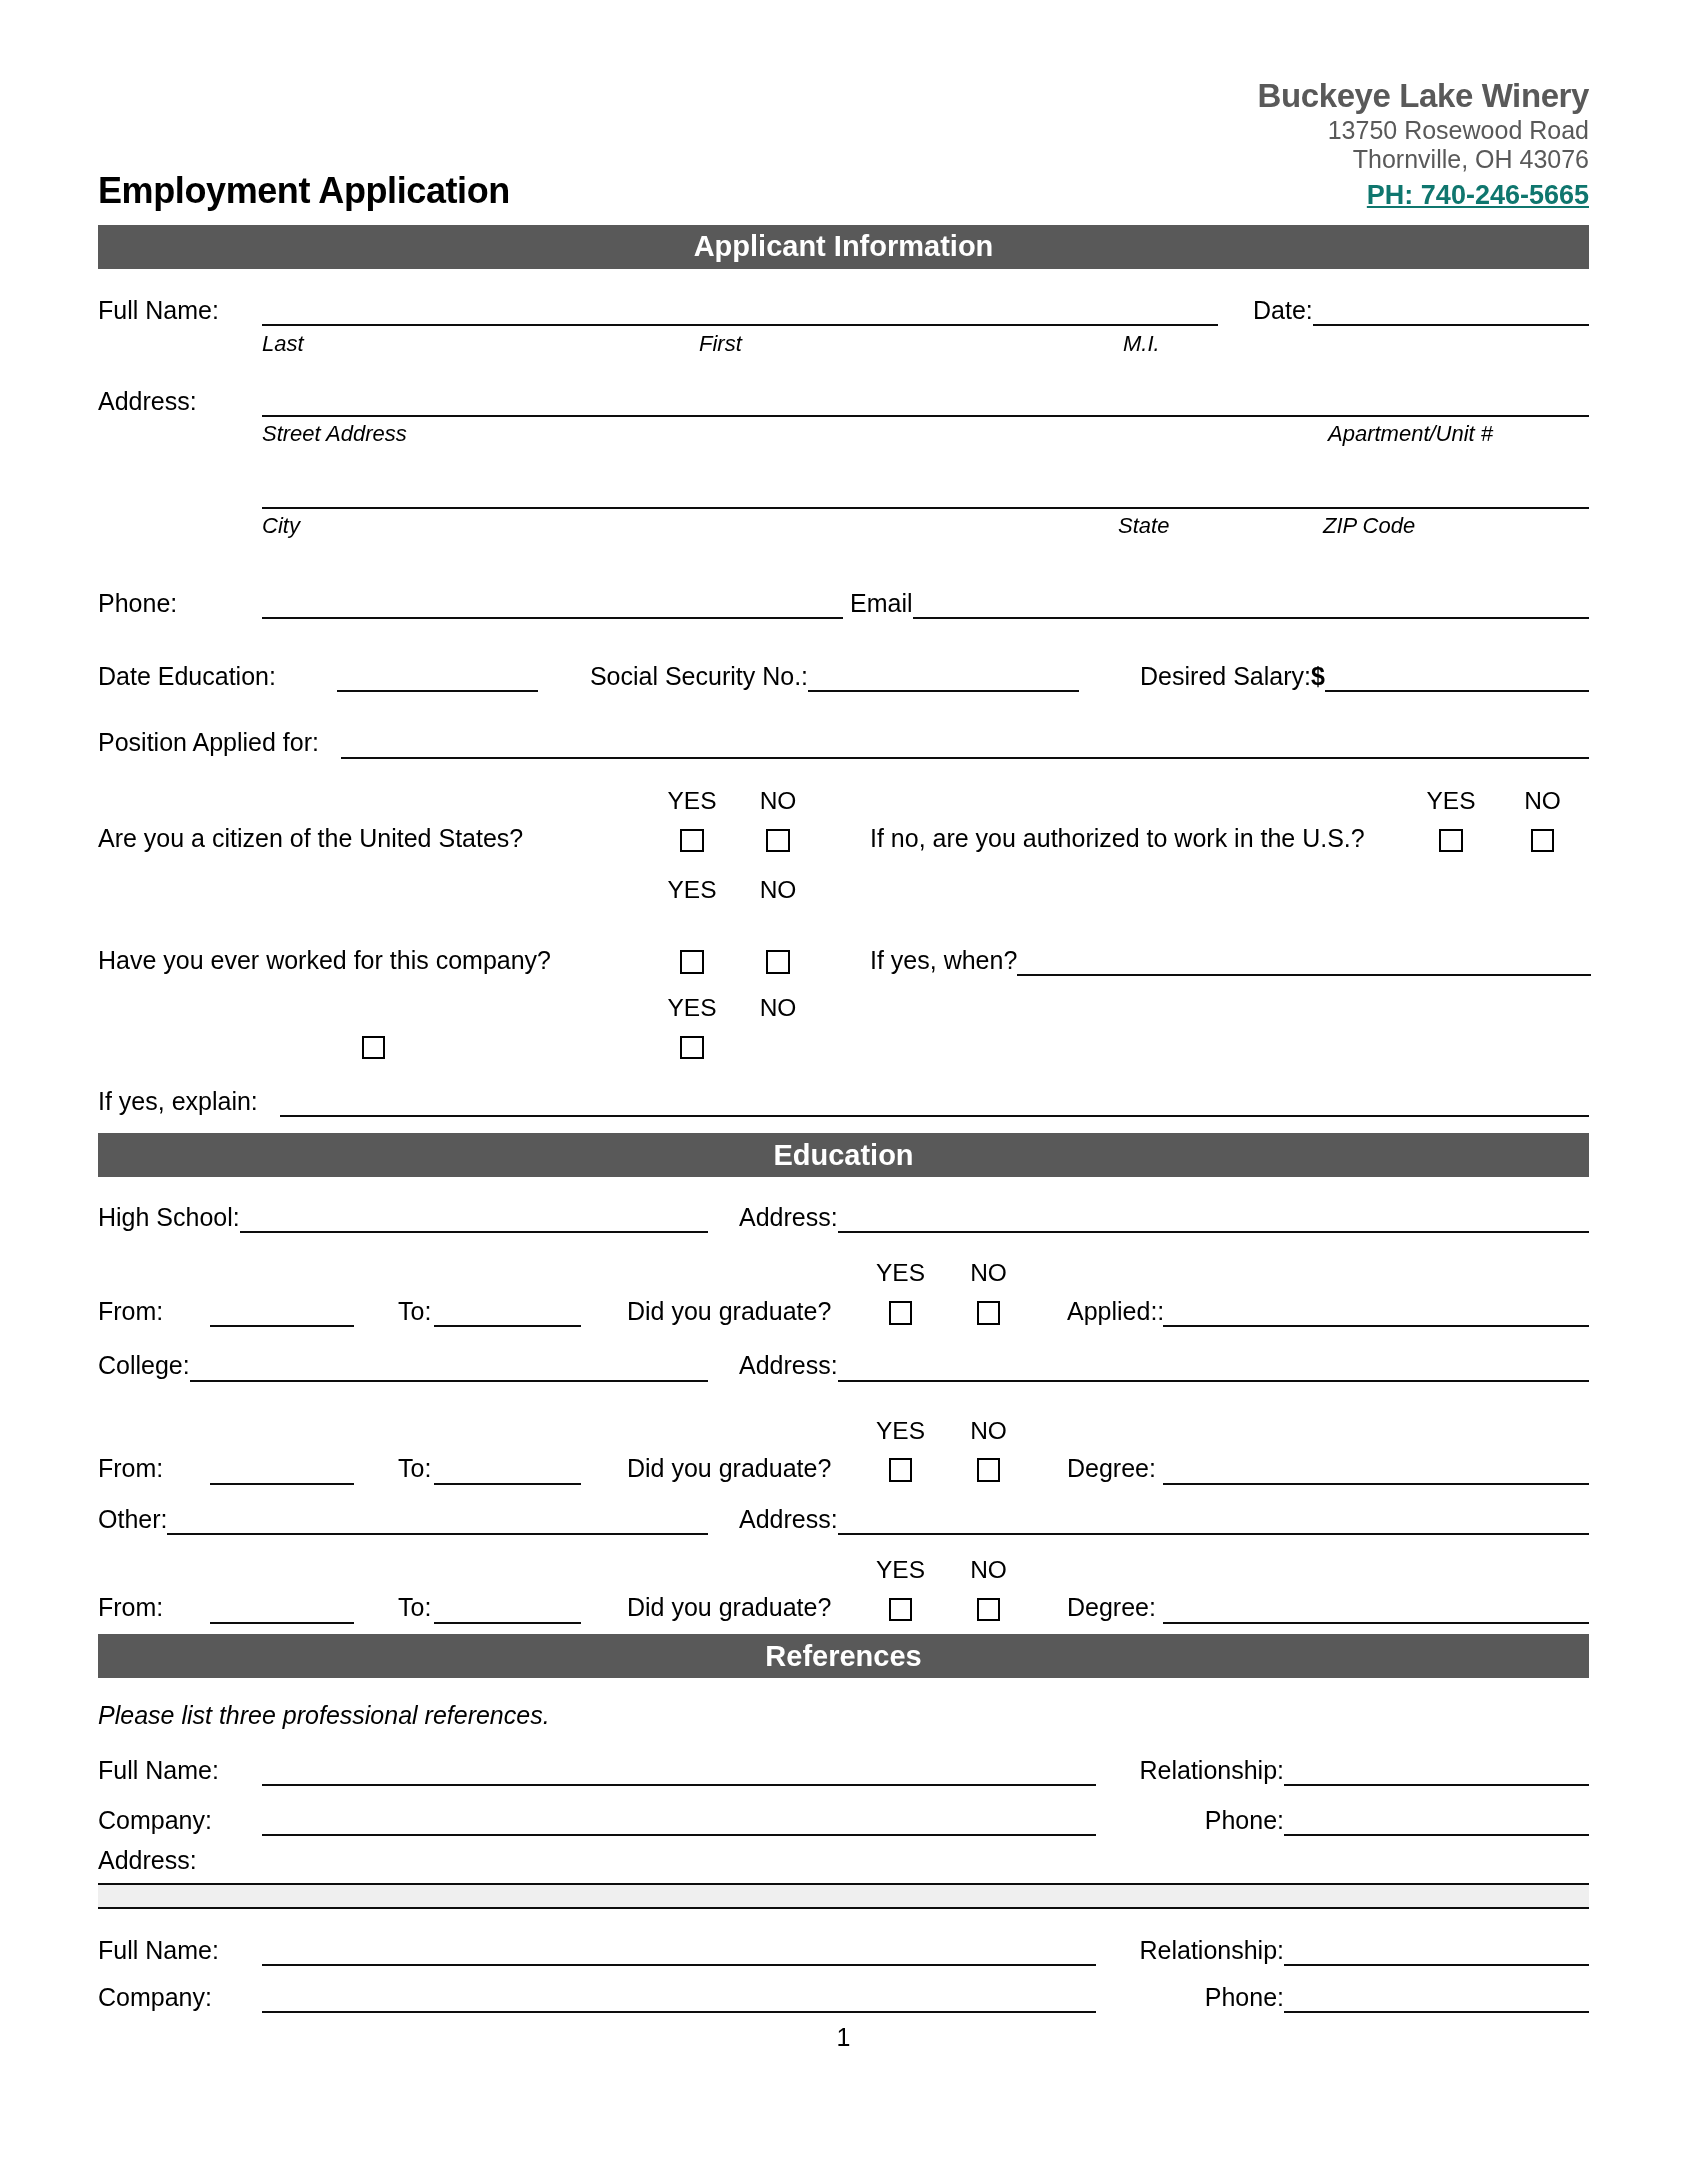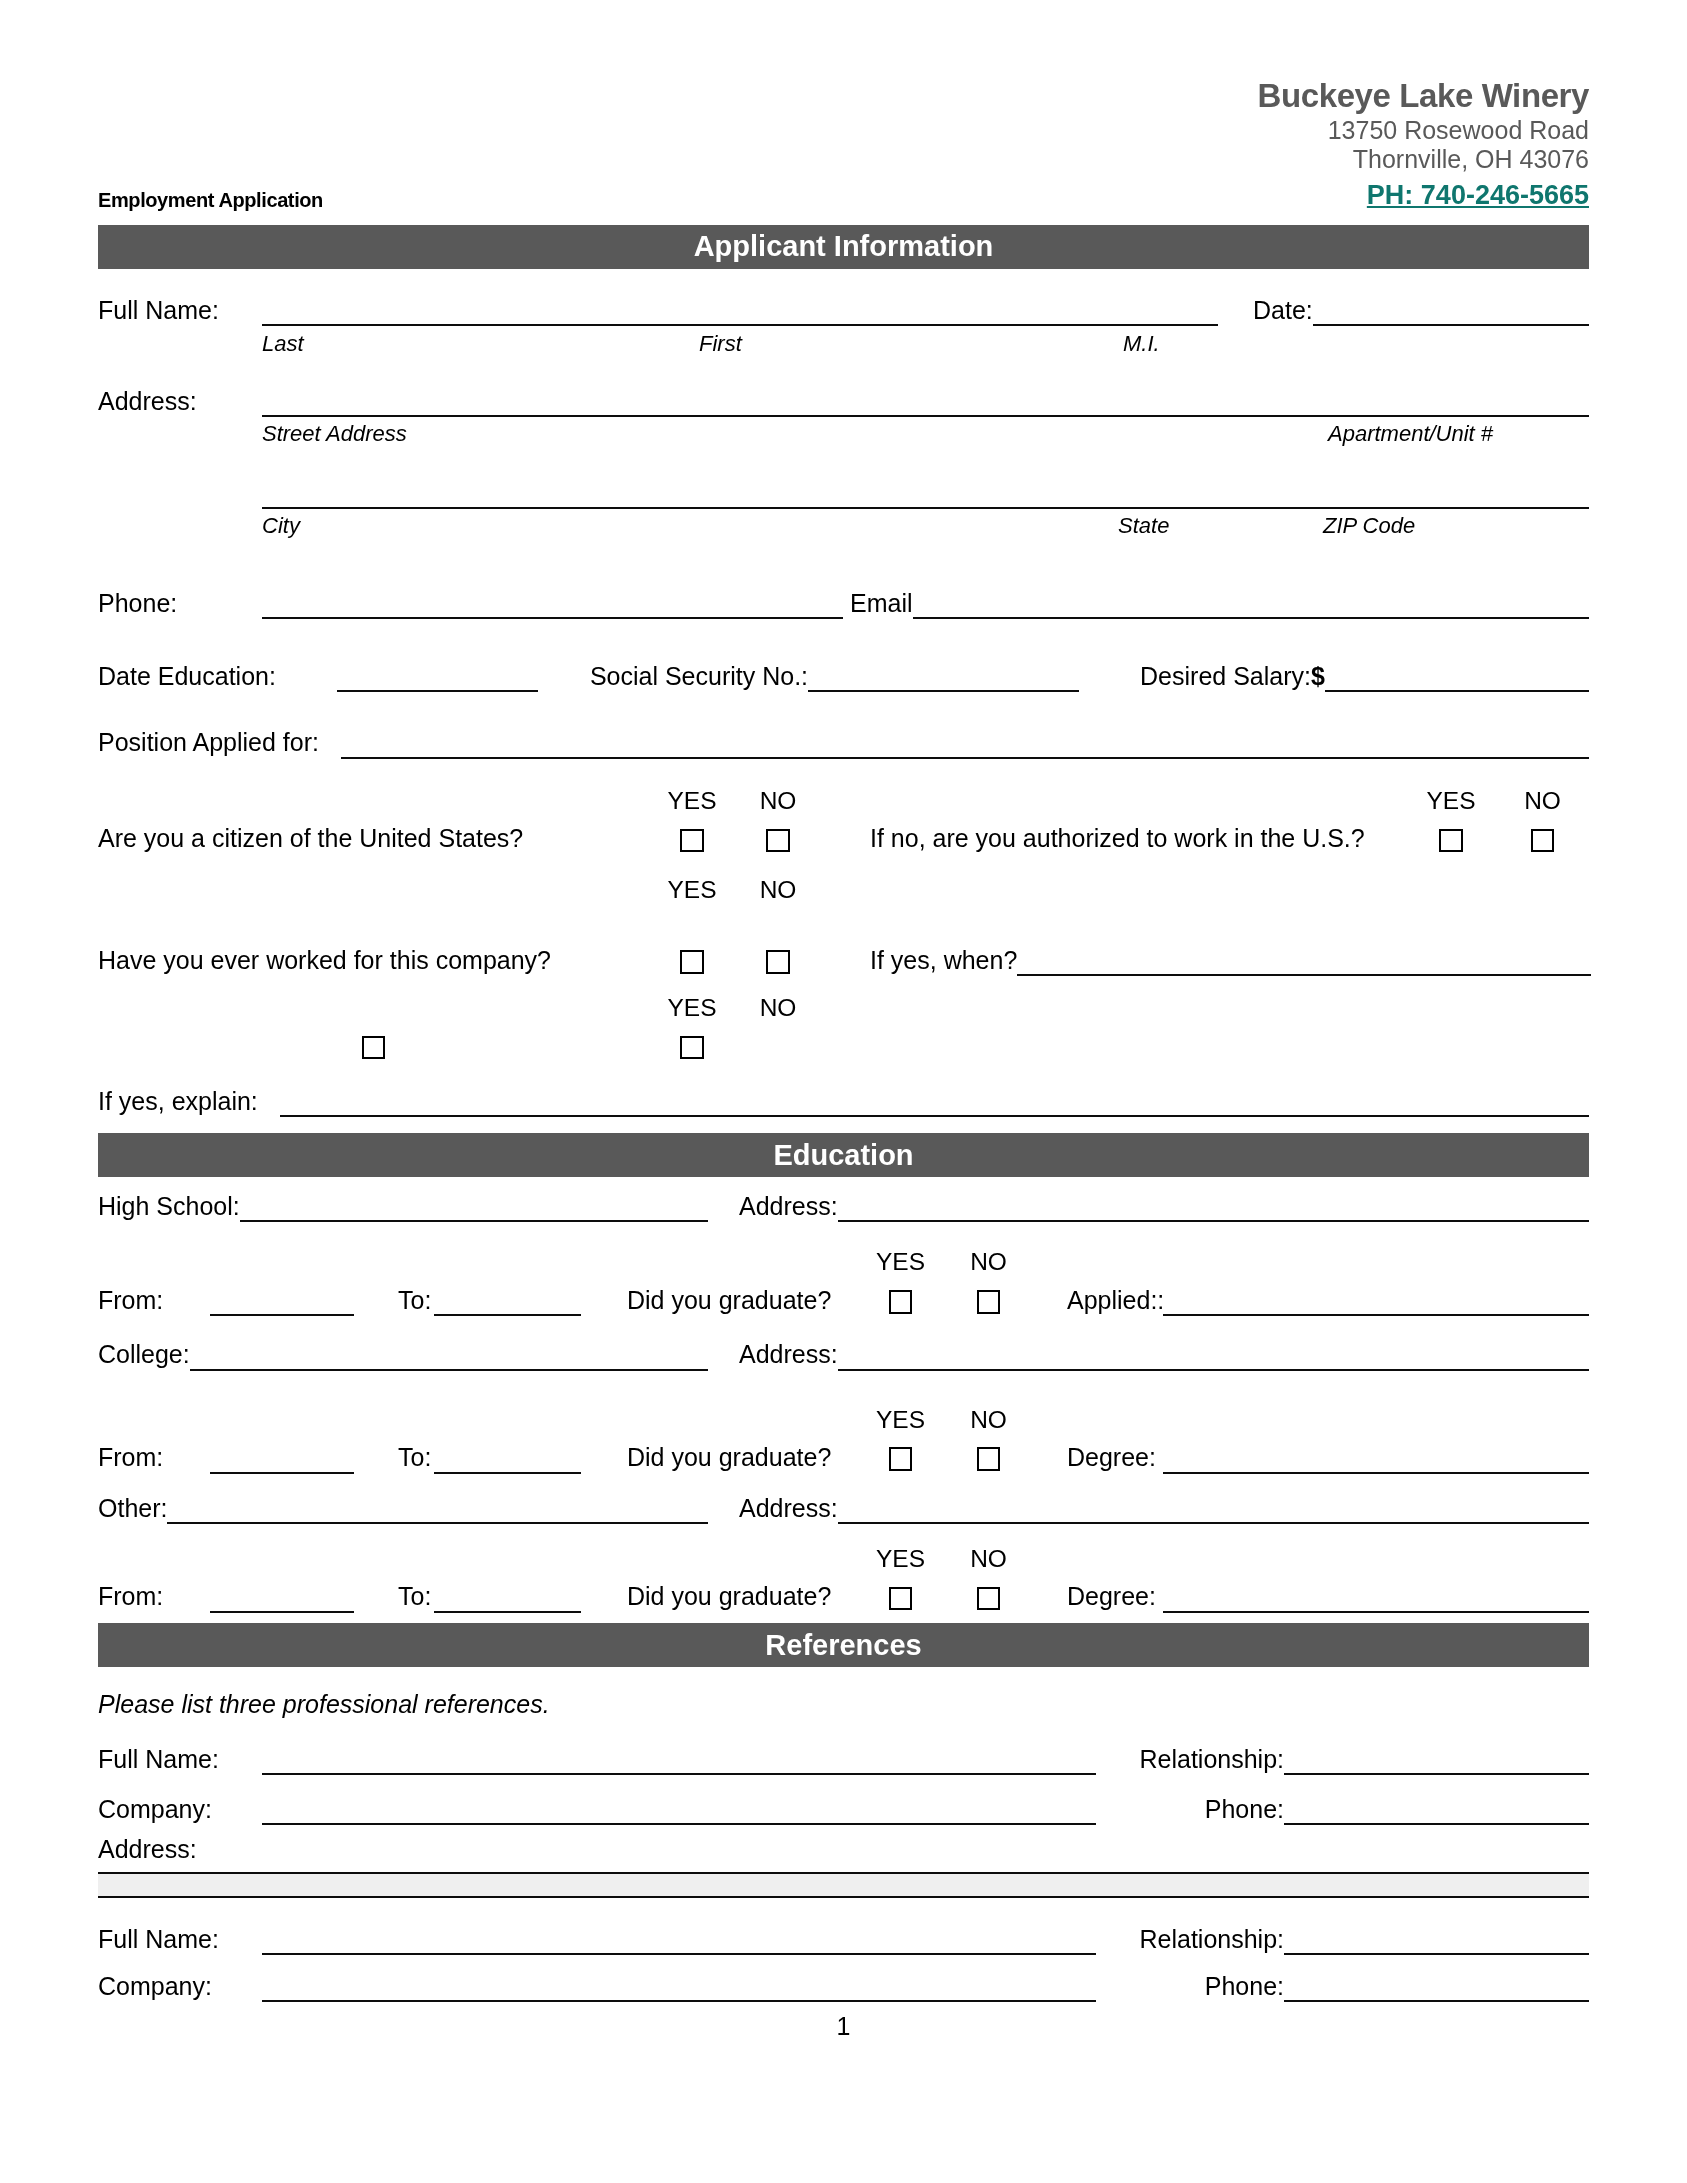--- a/index.html
+++ b/index.html
@@ -9,21 +9,21 @@
     position:relative;
     width:1687px; height:2184px;
     margin:0 auto;
     background:#fff;
     padding:77px 98px 0 98px;
     overflow:hidden;
   }
 
   
   .top { display:flex; justify-content:space-between; align-items:flex-end; }
-  .page-title { font-size:20px; font-weight:bold; letter-spacing:-0.4px; }
+  .page-title { font-size:36px; font-weight:bold; letter-spacing:-0.4px; }
   .company { text-align:right; line-height:1.18; }
   .co-name { font-size:33px; font-weight:bold; color:#595959; letter-spacing:-0.4px; }
   .co-addr { font-size:25px; font-weight:normal; color:#595959; }
   .co-phone { font-size:27px; font-weight:bold; color:#0f766e; margin-top:5.2px;text-decoration:underline; }
 
   
   .bar {
     margin-top:13px; height:44px; background:#595959;
     color:#fff; font-size:29px; font-weight:bold;
     display:flex; align-items:center; justify-content:center;
@@ -66,21 +66,21 @@
   .qhead.tight2 { margin-top:17.5px; }
   .yn { font-size:24.5px; text-align:center; }
   .qrow { min-height:40px; }
   .q { font-size:25px; line-height:1.3; }
   .q2cell { padding-left:49px; display:flex; align-items:flex-end; }
   .q2span { grid-column:4 / -1;margin-top:40px; }
   .cb { width:23.6px; height:23.6px; border:2.6px solid #000; justify-self:center; margin-bottom:2.6px; background:#fff; }
 
   
   .edu-row { margin-top:23px; }
-  .edu-row.first { margin-top:14px; }
+  .edu-row.first { margin-top:25px; }
   .edu-left { width:610px; display:flex; align-items:flex-end; }
   .lbl-eaddr { margin-left:31px; }
   .egrid { display:grid; grid-template-columns:112px 144px 80px 147px 262px 115px 61px 144px 1fr; align-items:end; }
   .ehead { margin-top:26px; }
   .ehead.h2 { margin-top:35px; }
   .ehead.h3 { margin-top:21px; }
   .erow { min-height:40px; }
   .cred { padding-left:48px; }
 
   

